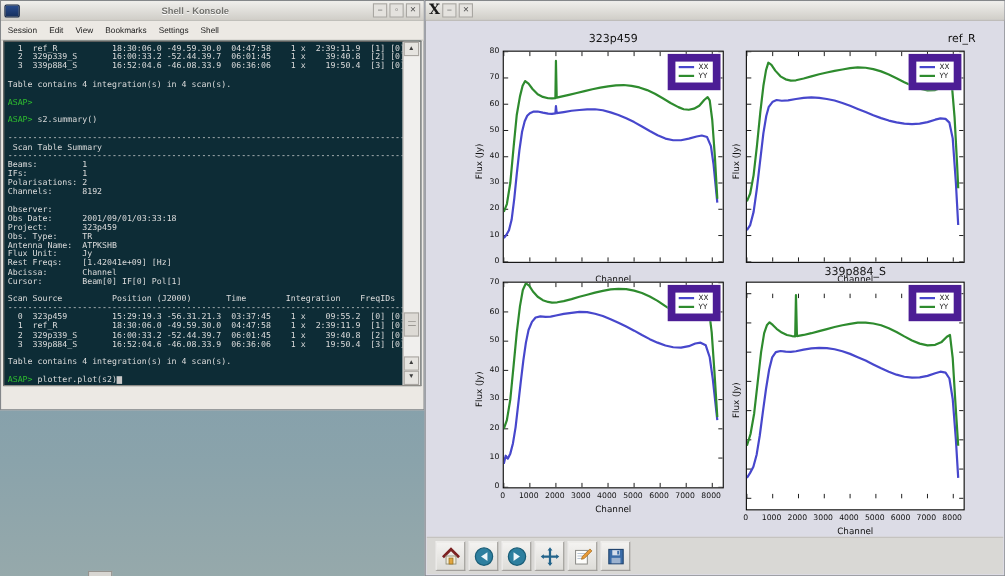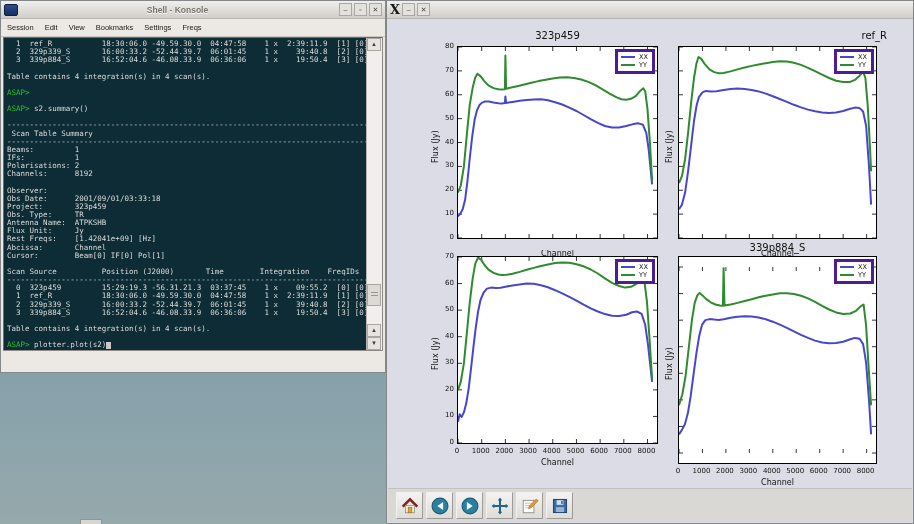--- a/index.html
+++ b/index.html
@@ -63,21 +63,21 @@
   .plot.rightcol .ylabel{left:-13px;}
   .xlabel{position:absolute;left:0;right:0;text-align:center;
           font-family:"DejaVu Sans",sans-serif;font-size:8px;color:#101010;}
   .plot.top .xlabel{top:calc(100% + 11px);height:6px;overflow:hidden;line-height:8px;}
   .plot.bottom .xlabel{top:calc(100% + 14px);}
   .plot.bottom{z-index:3;}
   .yticks span{position:absolute;right:calc(100% + 3px);width:22px;text-align:right;
           font-family:"DejaVu Sans",sans-serif;font-size:7px;color:#101010;margin-top:-4px;}
   .xticks span{position:absolute;top:calc(100% + 3px);width:30px;margin-left:-15px;text-align:center;
           font-family:"DejaVu Sans",sans-serif;font-size:7px;color:#101010;}
-  .legend{position:absolute;right:3px;top:3px;background:#fff;border:3px solid #4c1d95;
+  .legend{position:absolute;right:3px;top:3px;background:#fff;border:7px solid #4c1d95;
           padding:1px 4px 2px 3px;z-index:5;}
   .legend-row{display:flex;align-items:center;gap:4px;height:8px;}
   .legend-line{width:14px;height:2px;}
   .legend-lab{font-family:"DejaVu Sans",sans-serif;font-size:6.5px;color:#101010;}
   #plot-toolbar{position:absolute;left:1px;right:1px;bottom:1px;height:33px;background:#d9d8d5;
           border-top:1px solid #c2c1be;display:flex;align-items:center;gap:3px;padding-left:8px;}
   .tool-btn{width:27px;height:27px;border:1px solid #9d9b97;border-top-color:#f2f1ef;border-left-color:#f2f1ef;
           background:linear-gradient(#f4f3f1,#dddcd8);display:flex;align-items:center;justify-content:center;padding:0;}
   .tool-btn svg{width:18px;height:18px;}
   #taskbar-peek{position:absolute;left:80px;bottom:0;width:20px;height:4px;background:#d8d6d2;border:1px solid #97948f;border-bottom:none;}
@@ -92,21 +92,21 @@
     <span class="tb-btn">–</span>
     <span class="tb-btn">▫</span>
     <span class="tb-btn">✕</span>
   </div>
   <div class="menubar">
     <span class="menu-item">Session</span>
     <span class="menu-item">Edit</span>
     <span class="menu-item">View</span>
     <span class="menu-item">Bookmarks</span>
     <span class="menu-item">Settings</span>
-    <span class="menu-item">Freqs</span>
+    <span class="menu-item">Shell</span>
   </div>
   <div id="term-frame">
     <div id="term-text"><div class="term-line"><span>  1  ref_R           18:30:06.0 -49.59.30.0  04:47:58    1 x  2:39:11.9  [1] [0]</span></div><div class="term-line"><span>  2  329p339_S       16:00:33.2 -52.44.39.7  06:01:45    1 x    39:40.8  [2] [0]</span></div><div class="term-line"><span>  3  339p884_S       16:52:04.6 -46.08.33.9  06:36:06    1 x    19:50.4  [3] [0]</span></div><div class="term-line"><span></span></div><div class="term-line"><span>Table contains 4 integration(s) in 4 scan(s).</span></div><div class="term-line"><span></span></div><div class="term-line"><span class="prompt">ASAP&gt;</span><span></span></div><div class="term-line"><span></span></div><div class="term-line"><span class="prompt">ASAP&gt;</span><span> s2.summary()</span></div><div class="term-line"><span></span></div><div class="term-line"><span>--------------------------------------------------------------------------------</span></div><div class="term-line"><span> Scan Table Summary</span></div><div class="term-line"><span>--------------------------------------------------------------------------------</span></div><div class="term-line"><span>Beams:         1</span></div><div class="term-line"><span>IFs:           1</span></div><div class="term-line"><span>Polarisations: 2</span></div><div class="term-line"><span>Channels:      8192</span></div><div class="term-line"><span></span></div><div class="term-line"><span>Observer:</span></div><div class="term-line"><span>Obs Date:      2001/09/01/03:33:18</span></div><div class="term-line"><span>Project:       323p459</span></div><div class="term-line"><span>Obs. Type:     TR</span></div><div class="term-line"><span>Antenna Name:  ATPKSHB</span></div><div class="term-line"><span>Flux Unit:     Jy</span></div><div class="term-line"><span>Rest Freqs:    [1.42041e+09] [Hz]</span></div><div class="term-line"><span>Abcissa:       Channel</span></div><div class="term-line"><span>Cursor:        Beam[0] IF[0] Pol[1]</span></div><div class="term-line"><span></span></div><div class="term-line"><span>Scan Source          Position (J2000)       Time        Integration    FreqIDs</span></div><div class="term-line"><span>--------------------------------------------------------------------------------</span></div><div class="term-line"><span>  0  323p459         15:29:19.3 -56.31.21.3  03:37:45    1 x    09:55.2  [0] [0]</span></div><div class="term-line"><span>  1  ref_R           18:30:06.0 -49.59.30.0  04:47:58    1 x  2:39:11.9  [1] [0]</span></div><div class="term-line"><span>  2  329p339_S       16:00:33.2 -52.44.39.7  06:01:45    1 x    39:40.8  [2] [0]</span></div><div class="term-line"><span>  3  339p884_S       16:52:04.6 -46.08.33.9  06:36:06    1 x    19:50.4  [3] [0]</span></div><div class="term-line"><span></span></div><div class="term-line"><span>Table contains 4 integration(s) in 4 scan(s).</span></div><div class="term-line"><span></span></div><div class="term-line"><span class="prompt">ASAP&gt;</span><span> plotter.plot(s2)</span><span class="cursor"></span></div></div>
     <div id="term-scroll">
       <div class="sb-btn" style="top:0;">▲</div>
       <div class="sb-thumb" style="bottom:44px;"></div>
       <div class="sb-btn" style="bottom:13px;">▲</div>
       <div class="sb-btn" style="bottom:0;">▼</div>
     </div>
   </div>

